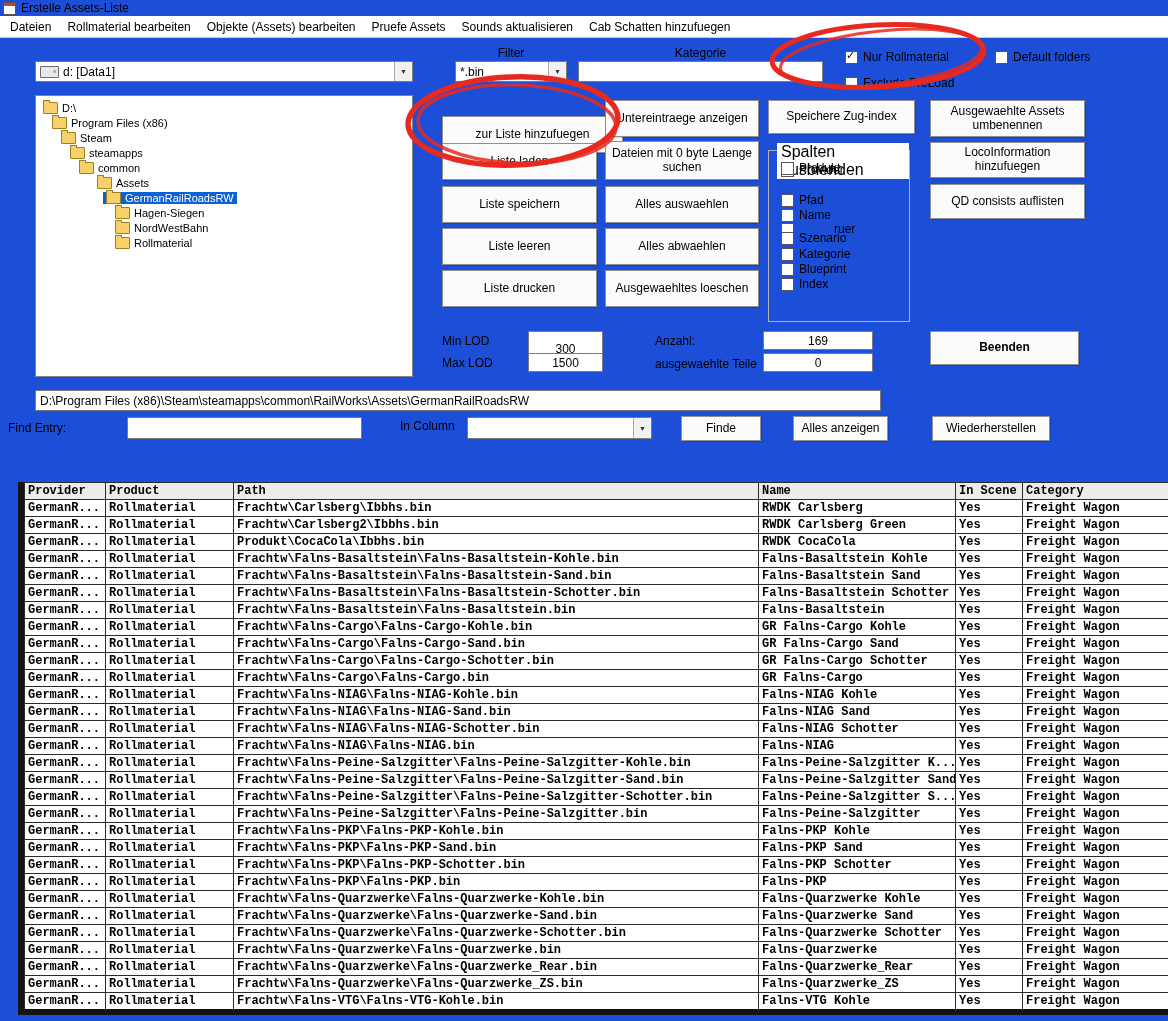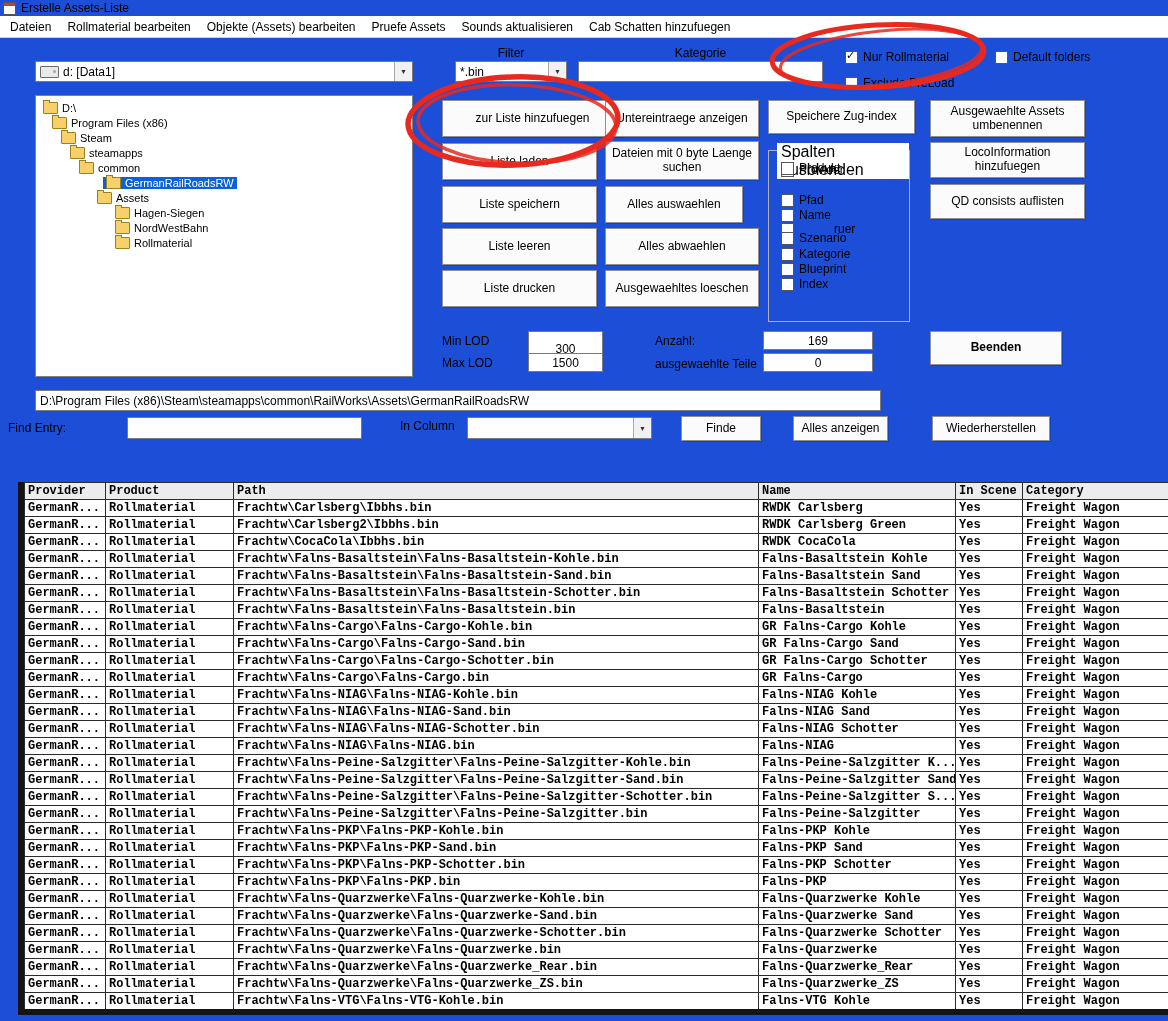--- a/index.html
+++ b/index.html
@@ -132,61 +132,61 @@
           <span class="folder"></span>
           <span>steamapps</span>
         </span>
       </div>
       <div class="tree-item" style="padding-left: 40px;">
         <span class="ti-wrap">
           <span class="folder"></span>
           <span>common</span>
         </span>
       </div>
+      <div class="tree-item" style="padding-left: 58px;">
+        <span class="ti-wrap">
+          <span class="folder"></span>
+          <span>Assets</span>
+        </span>
+      </div>
       <div class="tree-item selected" style="padding-left: 67px;">
         <span class="ti-wrap">
           <span class="folder"></span>
           <span>GermanRailRoadsRW</span>
         </span>
       </div>
-      <div class="tree-item" style="padding-left: 58px;">
-        <span class="ti-wrap">
-          <span class="folder"></span>
-          <span>Assets</span>
-        </span>
-      </div>
       <div class="tree-item" style="padding-left: 76px;">
         <span class="ti-wrap">
           <span class="folder"></span>
           <span>Hagen-Siegen</span>
         </span>
       </div>
       <div class="tree-item" style="padding-left: 76px;">
         <span class="ti-wrap">
           <span class="folder"></span>
           <span>NordWestBahn</span>
         </span>
       </div>
       <div class="tree-item" style="padding-left: 76px;">
         <span class="ti-wrap">
           <span class="folder"></span>
           <span>Rollmaterial</span>
         </span>
       </div>
     </div>
 
-  <div class="btn" style="left:442px;top:100px;width:181px;height:37px;">zur Liste hinzufuegen</div>
+  <div class="btn" style="left:442px;top:116px;width:181px;height:37px;">zur Liste hinzufuegen</div>
   <div class="btn" style="left:442px;top:143px;width:155px;height:37px;">Liste laden</div>
   <div class="btn" style="left:442px;top:186px;width:155px;height:37px;">Liste speichern</div>
   <div class="btn" style="left:442px;top:228px;width:155px;height:37px;">Liste leeren</div>
   <div class="btn" style="left:442px;top:270px;width:155px;height:37px;">Liste drucken</div>
 
   <div class="btn" style="left:605px;top:100px;width:154px;height:37px;">Untereintraege anzeigen</div>
   <div class="btn" style="left:605px;top:141px;width:154px;height:39px;">Dateien mit 0 byte Laenge suchen</div>
-  <div class="btn" style="left:605px;top:186px;width:138px;height:37px;">Alles auswaehlen</div>
+  <div class="btn" style="left:605px;top:186px;width:154px;height:37px;">Alles auswaehlen</div>
   <div class="btn" style="left:605px;top:228px;width:154px;height:37px;">Alles abwaehlen</div>
   <div class="btn" style="left:605px;top:270px;width:154px;height:37px;">Ausgewaehltes loeschen</div>
 
   <div class="btn" style="left:768px;top:100px;width:147px;height:34px;text-align:right;">Speichere Zug-index</div>
   <div class="groupbox">
     <span class="groupbox-title">Spalten ausblenden</span>
     <div style="position:relative;width:100%;height:100%;">
         <label class="cbrow" style="left: 12px; top: 12px;">
           <span class="cb"></span>
           <span>Provider</span>
@@ -222,21 +222,21 @@
         <label class="cbrow" style="left: 12px; top: 126px;">
           <span class="cb"></span>
           <span>Index</span>
         </label>
       </div>
   </div>
 
   <div class="btn" style="left:930px;top:100px;width:155px;height:37px;">Ausgewaehlte Assets umbenennen</div>
   <div class="btn" style="left:930px;top:142px;width:155px;height:36px;">LocoInformation hinzufuegen</div>
   <div class="btn" style="left:930px;top:184px;width:155px;height:35px;">QD consists auflisten</div>
-  <div class="btn bold" style="left:930px;top:331px;width:132px;height:34px;text-align:center;">Beenden</div>
+  <div class="btn bold" style="left:930px;top:331px;width:149px;height:34px;text-align:center;">Beenden</div>
 
   <div class="label" style="left:442px;top:334px;">Min LOD</div>
   <input class="field center" style="left: 528px; top: 331px; width: 75px; height: 36px;" value="300">
   <div class="label" style="left:442px;top:356px;">Max LOD</div>
   <input class="field center" style="left: 528px; top: 353px; width: 75px; height: 19px;" value="1500">
 
   <div class="label" style="left:655px;top:334px;">Anzahl:</div>
   <input class="field center" style="left: 763px; top: 331px; width: 110px; height: 19px;" value="169">
   <div class="label" style="left:655px;top:357px;">ausgewaehlte Teile</div>
   <input class="field center" style="left: 763px; top: 353px; width: 110px; height: 19px;" value="0">
@@ -288,21 +288,21 @@
             <td>GermanR...</td>
             <td>Rollmaterial</td>
             <td>Frachtw\Carlsberg2\Ibbhs.bin</td>
             <td>RWDK Carlsberg Green</td>
             <td>Yes</td>
             <td>Freight Wagon</td>
           </tr>
           <tr>
             <td>GermanR...</td>
             <td>Rollmaterial</td>
-            <td>Frachtw\CocaCola\Ibbhs.bin</td>
+            <td>Produkt\CocaCola\Ibbhs.bin</td>
             <td>RWDK CocaCola</td>
             <td>Yes</td>
             <td>Freight Wagon</td>
           </tr>
           <tr>
             <td>GermanR...</td>
             <td>Rollmaterial</td>
             <td>Frachtw\Falns-Basaltstein\Falns-Basaltstein-Kohle.bin</td>
             <td>Falns-Basaltstein Kohle</td>
             <td>Yes</td>

